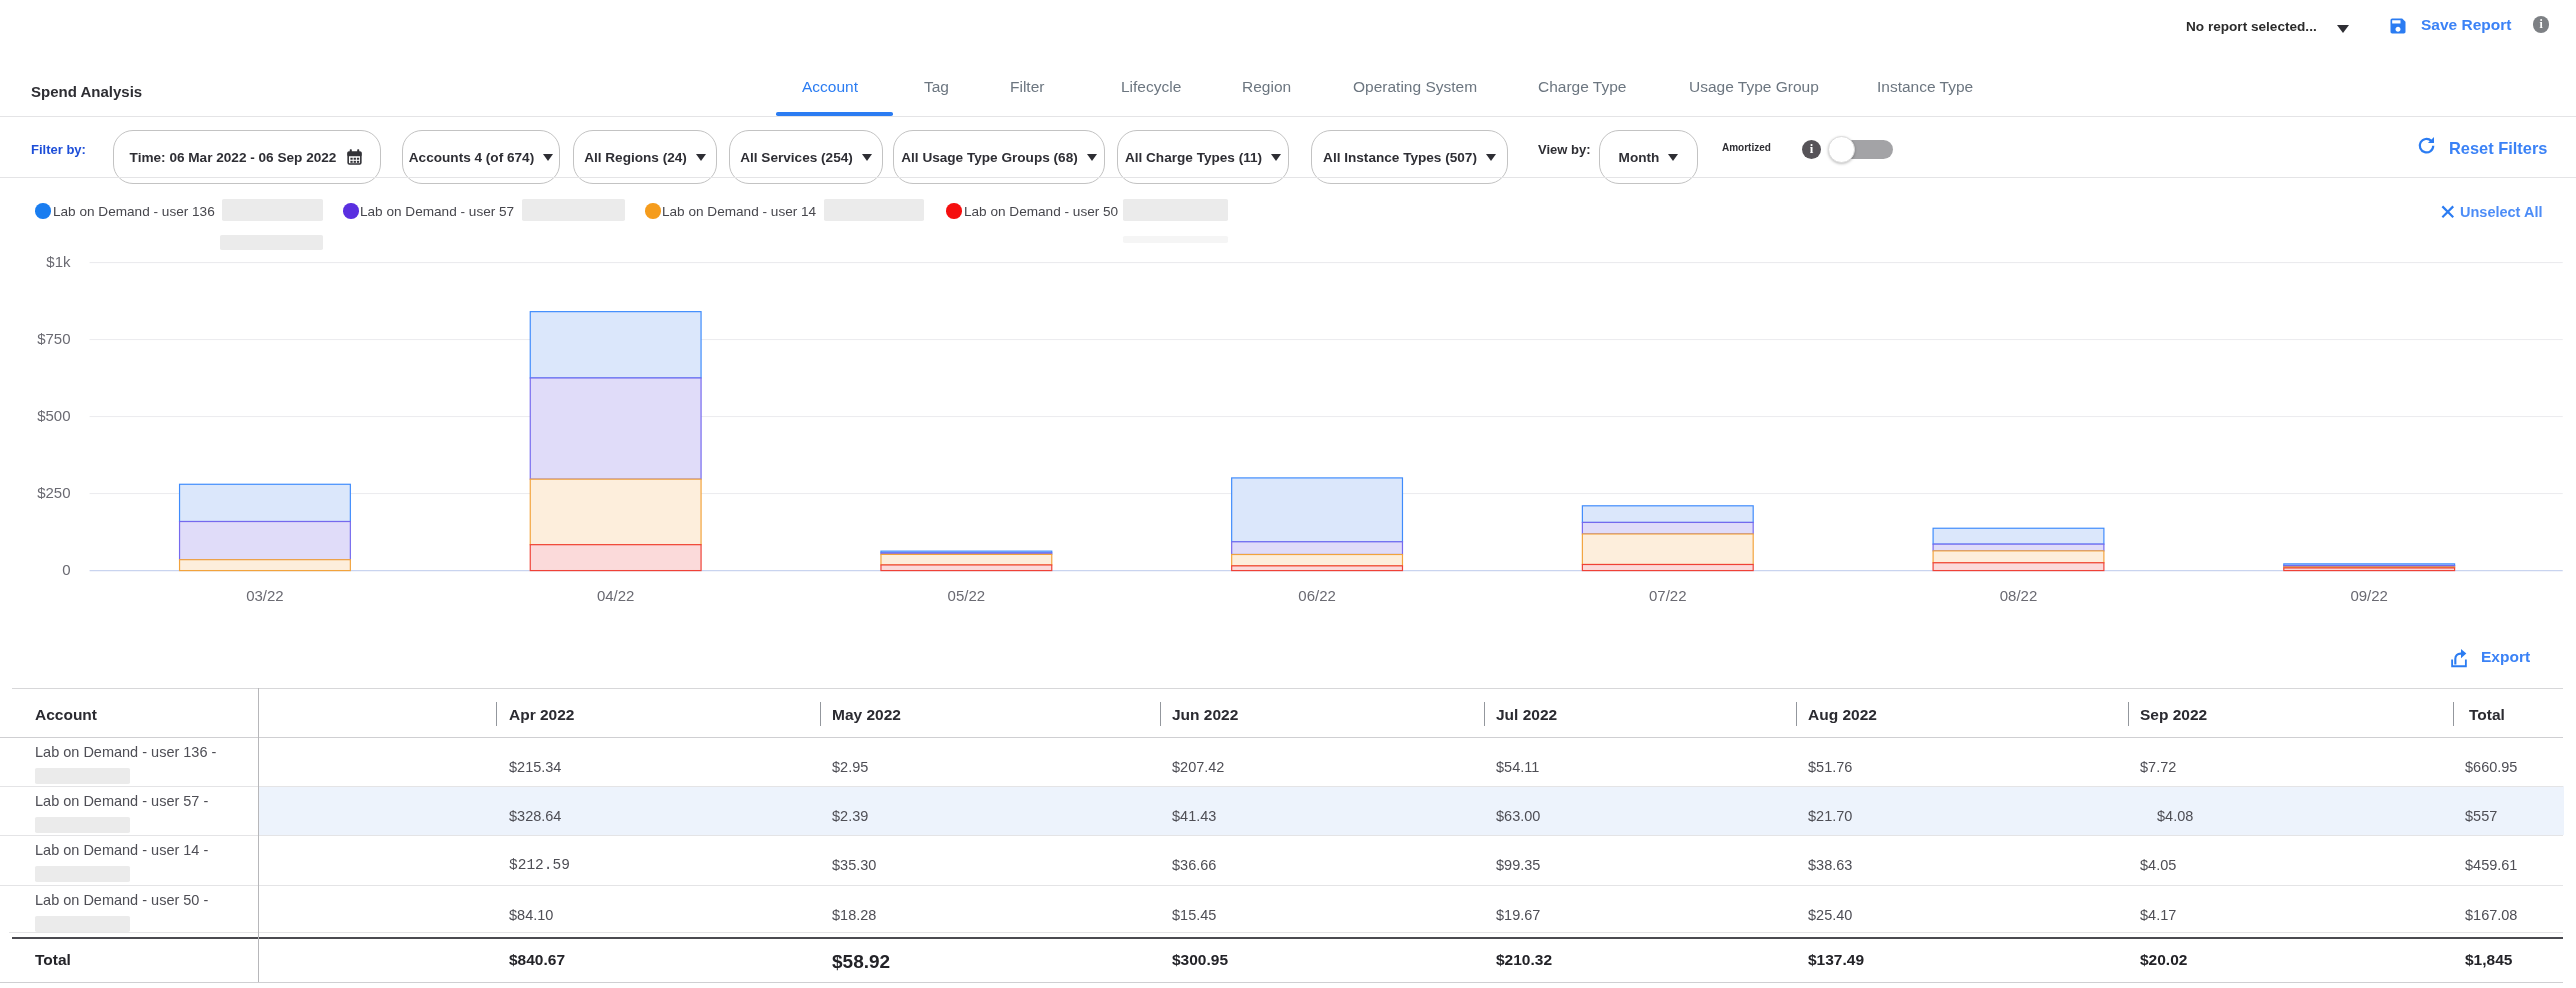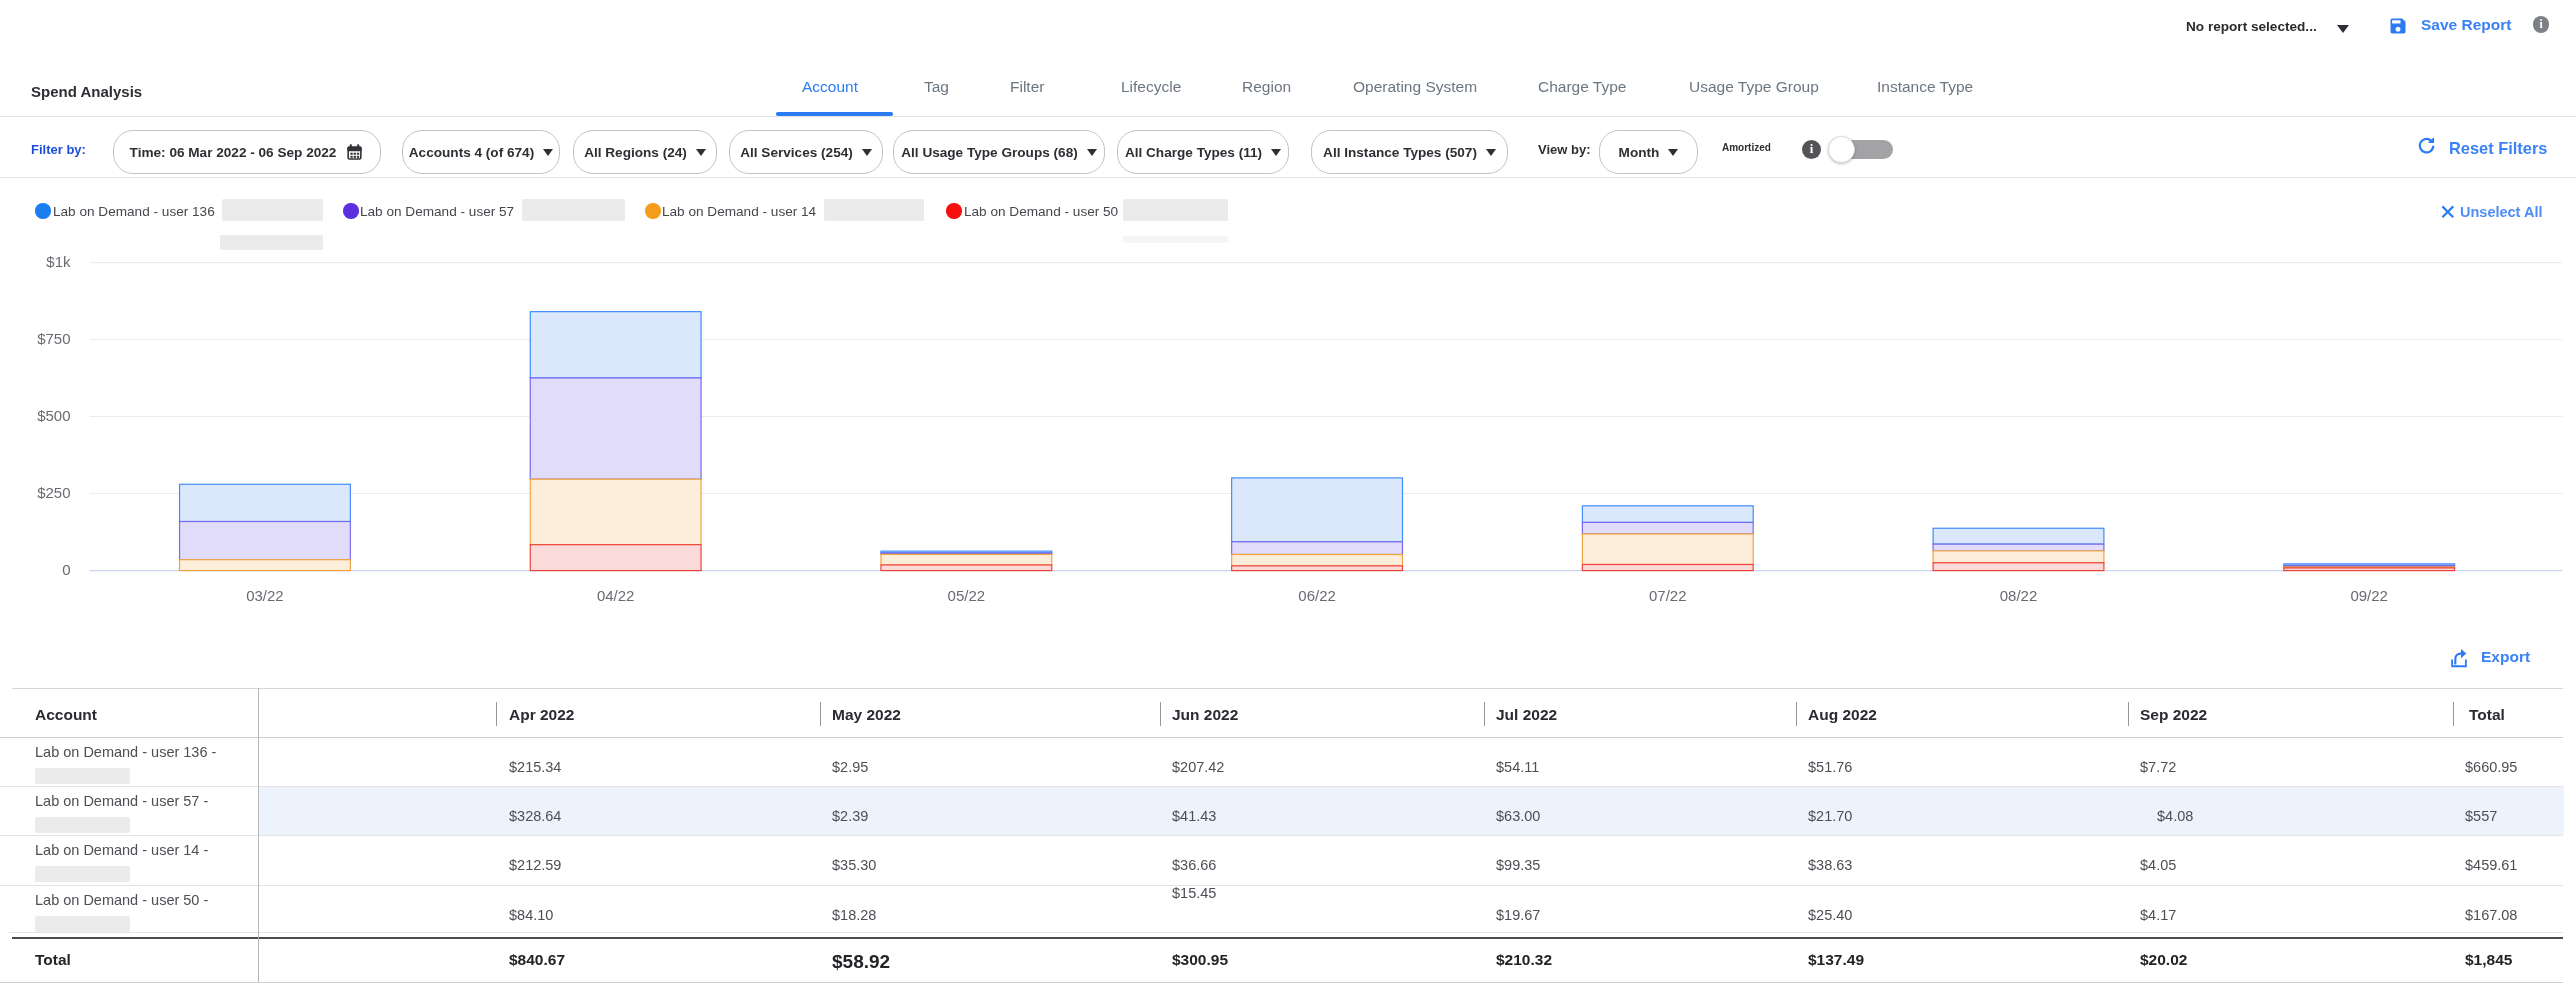--- a/index.html
+++ b/index.html
@@ -1,21 +1,21 @@
 <!DOCTYPE html>
 <html style="font-size:14.5px"><head>
 <meta charset="utf-8">
 <style>
   html,body{margin:0;padding:0;background:#fff;}
   #page{position:relative;width:2576px;height:989px;background:#fff;overflow:hidden;
         font-family:"Liberation Sans",sans-serif;}
   .abs{position:absolute;white-space:nowrap;}
   .bold{font-weight:bold;}
   .blue{color:#3b82f6;}
-  .pill{position:absolute;top:130px;height:44px;white-space:nowrap;border:1.4px solid #c3c3c3;border-radius:20px;
+  .pill{position:absolute;top:130px;height:54px;white-space:nowrap;border:1.4px solid #c3c3c3;border-radius:20px;
         display:flex;align-items:center;justify-content:center;gap:9px;
         font-weight:bold;font-size:13.6px;color:#2e2e34;box-sizing:border-box;}
   .caret{width:0;height:0;border-left:5.9px solid transparent;border-right:5.9px solid transparent;
          border-top:7.3px solid #2e2e34;display:inline-block;}
   .tab{position:absolute;top:78px;font-size:15.5px;color:#6c7680;white-space:nowrap;}
   .hline{position:absolute;background:#e4e4e6;height:0.9px;}
   .legtxt{position:absolute;top:204px;font-size:13.6px;color:#47474d;white-space:nowrap;}
   .dot{position:absolute;top:203px;width:15.5px;height:15.5px;border-radius:50%;}
   .redact{position:absolute;background:#ebebeb;border-radius:1.8px;}
   .rowtxt{position:absolute;font-size:14.5px;color:#4e4e55;white-space:nowrap;}
@@ -252,33 +252,33 @@
   <div class="val" style="left:509px;top:808px;">$328.64</div>
   <div class="val" style="left:832px;top:808px;">$2.39</div>
   <div class="val" style="left:1172px;top:808px;">$41.43</div>
   <div class="val" style="left:1496px;top:808px;">$63.00</div>
   <div class="val" style="left:1808px;top:808px;">$21.70</div>
   <div class="val" style="left:2140px;top:808px;margin-left:17px;">$4.08</div>
   <div class="val" style="left:2465px;top:808px;">$557</div>
 
   <div class="rowtxt" style="left:35px;top:842px;">Lab on Demand - user 14 -</div>
   <div class="redact" style="left:35px;top:866px;width:95px;height:15.5px;"></div>
-  <div class="val" style="left:509px;top:857px;">$212.59</div>
+  <div class="val" style="left:509px;top:857px;font-family:Liberation Mono, monospace;">$212.59</div>
   <div class="val" style="left:832px;top:857px;">$35.30</div>
   <div class="val" style="left:1172px;top:857px;">$36.66</div>
   <div class="val" style="left:1496px;top:857px;">$99.35</div>
   <div class="val" style="left:1808px;top:857px;">$38.63</div>
   <div class="val" style="left:2140px;top:857px;">$4.05</div>
   <div class="val" style="left:2465px;top:857px;">$459.61</div>
 
   <div class="rowtxt" style="left:35px;top:892px;">Lab on Demand - user 50 -</div>
   <div class="redact" style="left:35px;top:916px;width:95px;height:15.5px;"></div>
   <div class="val" style="left:509px;top:907px;">$84.10</div>
   <div class="val" style="left:832px;top:907px;">$18.28</div>
-  <div class="val" style="left:1172px;top:885px;text-align:center;">$15.45</div>
+  <div class="val" style="left:1172px;top:907px;text-align:center;">$15.45</div>
   <div class="val" style="left:1496px;top:907px;">$19.67</div>
   <div class="val" style="left:1808px;top:907px;">$25.40</div>
   <div class="val" style="left:2140px;top:907px;">$4.17</div>
   <div class="val" style="left:2465px;top:907px;">$167.08</div>
 
   <div class="rowtxt bold" style="left:35px;top:951px;font-size:15.5px;color:#232328;">Total</div>
   <div class="val bold" style="left:509px;top:951px;font-size:15.5px;color:#232328;">$840.67</div>
   <div class="val bold" style="left:832px;top:951px;font-size:19px;color:#232328;">$58.92</div>
   <div class="val bold" style="left:1172px;top:951px;font-size:15.5px;color:#232328;">$300.95</div>
   <div class="val bold" style="left:1496px;top:951px;font-size:15.5px;color:#232328;">$210.32</div>

